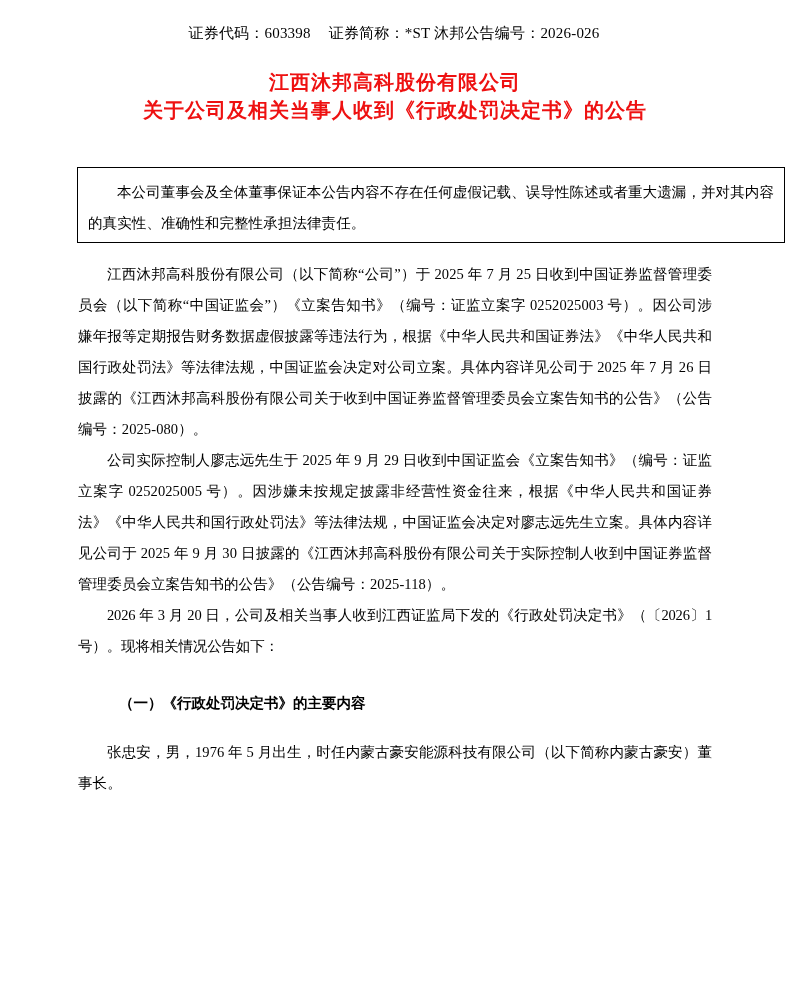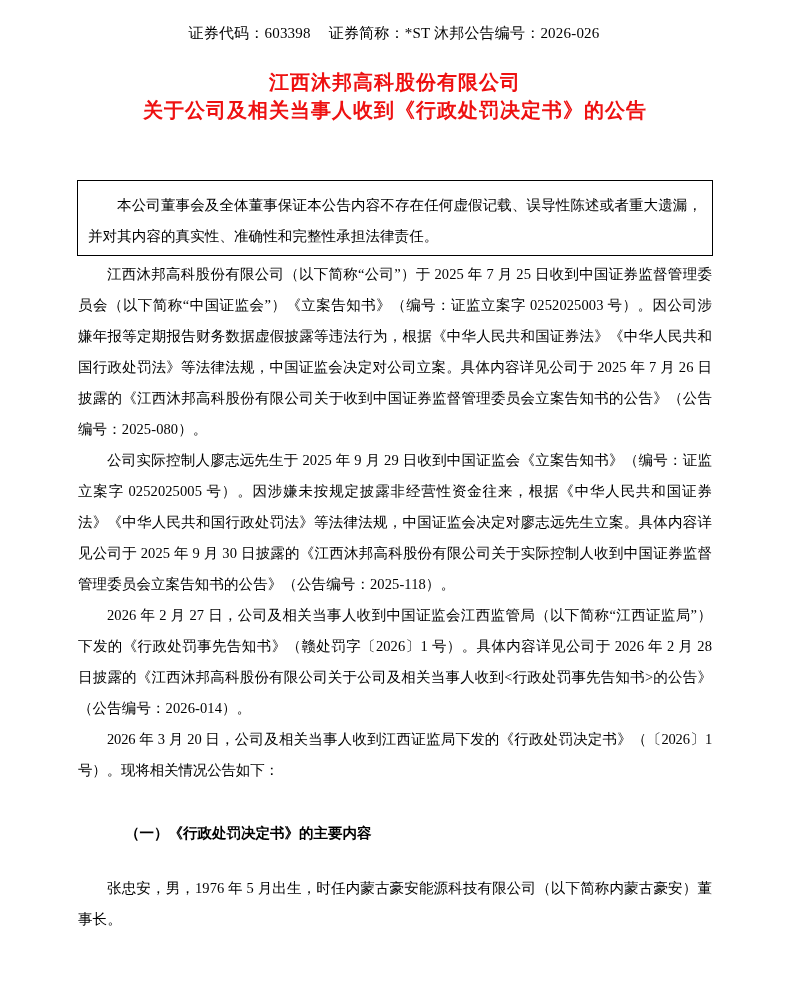--- a/index.html
+++ b/index.html
@@ -63,26 +63,25 @@
   .title-line.l2 {
     font-size: 20px;
     line-height: 28px;
   }
 
   
   .disclaimer-box {
     position: absolute;
     left: 77px;
     top: 167px;
-    width: 636px;
+    width: 708px;
     height: 76px;
     box-sizing: border-box;
     border: 1px solid #000000;
     padding: 9px 10px 0 10px;
-    margin-top: 13px;
   }
   .disclaimer-text {
     font-size: 14.5px;
     line-height: 31px;
     text-align: justify;
     text-align-last: left;
     text-indent: 2em;
     letter-spacing: 0.1px;
   }
 
@@ -103,21 +102,21 @@
     margin: 0;
   }
   .para.tight {
     letter-spacing: -0.15px;
   }
   .section-head {
     font-size: 14.5px;
     line-height: 31px;
     font-weight: bold;
     text-indent: 2em;
-    margin: 18px;
+    margin: 12px;
     padding-top: 14px;
   }
   .party-line {
     font-size: 14.5px;
     line-height: 31px;
     text-align: justify;
     text-align-last: left;
     text-indent: 2em;
     letter-spacing: 0.1px;
     margin: 0;
@@ -142,21 +141,20 @@
     <div class="title-line l2">关于公司及相关当事人收到《行政处罚决定书》的公告</div>
   </div>
 
   <div class="disclaimer-box">
     <div class="disclaimer-text">本公司董事会及全体董事保证本公告内容不存在任何虚假记载、误导性陈述或者重大遗漏，并对其内容的真实性、准确性和完整性承担法律责任。</div>
   </div>
 
   <div class="body-area">
     <p class="para">江西沐邦高科股份有限公司（以下简称“公司”）于 2025 年 7 月 25 日收到中国证券监督管理委员会（以下简称“中国证监会”）《立案告知书》（编号：证监立案字 0252025003 号）。因公司涉嫌年报等定期报告财务数据虚假披露等违法行为，根据《中华人民共和国证券法》《中华人民共和国行政处罚法》等法律法规，中国证监会决定对公司立案。具体内容详见公司于 2025 年 7 月 26 日披露的《江西沐邦高科股份有限公司关于收到中国证券监督管理委员会立案告知书的公告》（公告编号：2025-080）。</p>
     <p class="para">公司实际控制人廖志远先生于 2025 年 9 月 29 日收到中国证监会《立案告知书》（编号：证监立案字 0252025005 号）。因涉嫌未按规定披露非经营性资金往来，根据《中华人民共和国证券法》《中华人民共和国行政处罚法》等法律法规，中国证监会决定对廖志远先生立案。具体内容详见公司于 2025 年 9 月 30 日披露的《江西沐邦高科股份有限公司关于实际控制人收到中国证券监督管理委员会立案告知书的公告》（公告编号：2025-118）。</p>
-    <p class="para">2026 年 2 月 27 日，公司及相关当事人收到中国证监会江西监管局（以下简称“江西证监局”）下发的《行政处罚事先告知书》（赣处罚字〔2026〕1 号）。具体内容详见公司于 2026 年 2 月 28 日披露的《江西沐邦高科股份有限公司关于公司及相关当事人收到&lt;行政处罚事先告知书&gt;的公告》（公告编号：2026-014）。</p>
     <p class="para tight">2026 年 3 月 20 日，公司及相关当事人收到江西证监局下发的《行政处罚决定书》（〔2026〕1 号）。现将相关情况公告如下：</p>
 
     <p class="section-head">（一）《行政处罚决定书》的主要内容</p>
 
     <div class="party-list">
       <p class="party-line">张忠安，男，1976 年 5 月出生，时任内蒙古豪安能源科技有限公司（以下简称内蒙古豪安）董事长。</p>
     </div>
   </div>
 
 </div>

